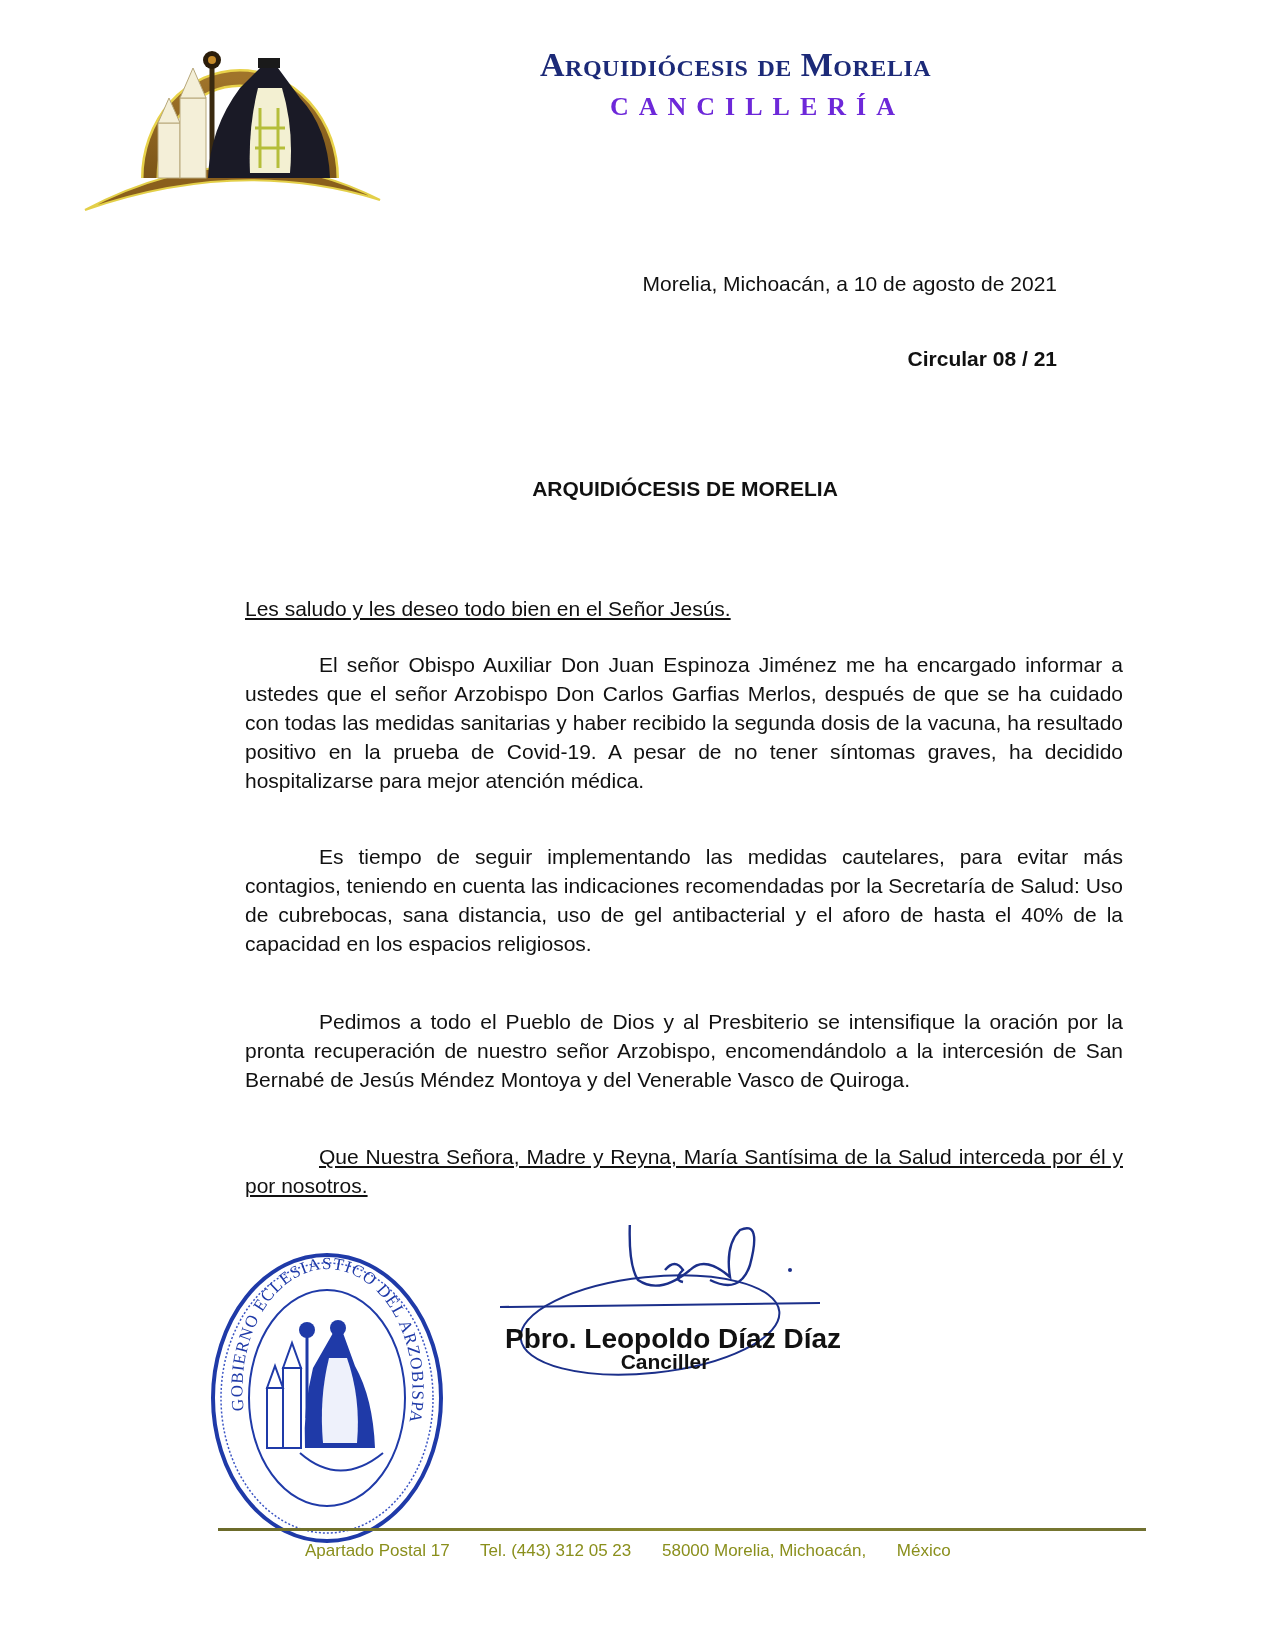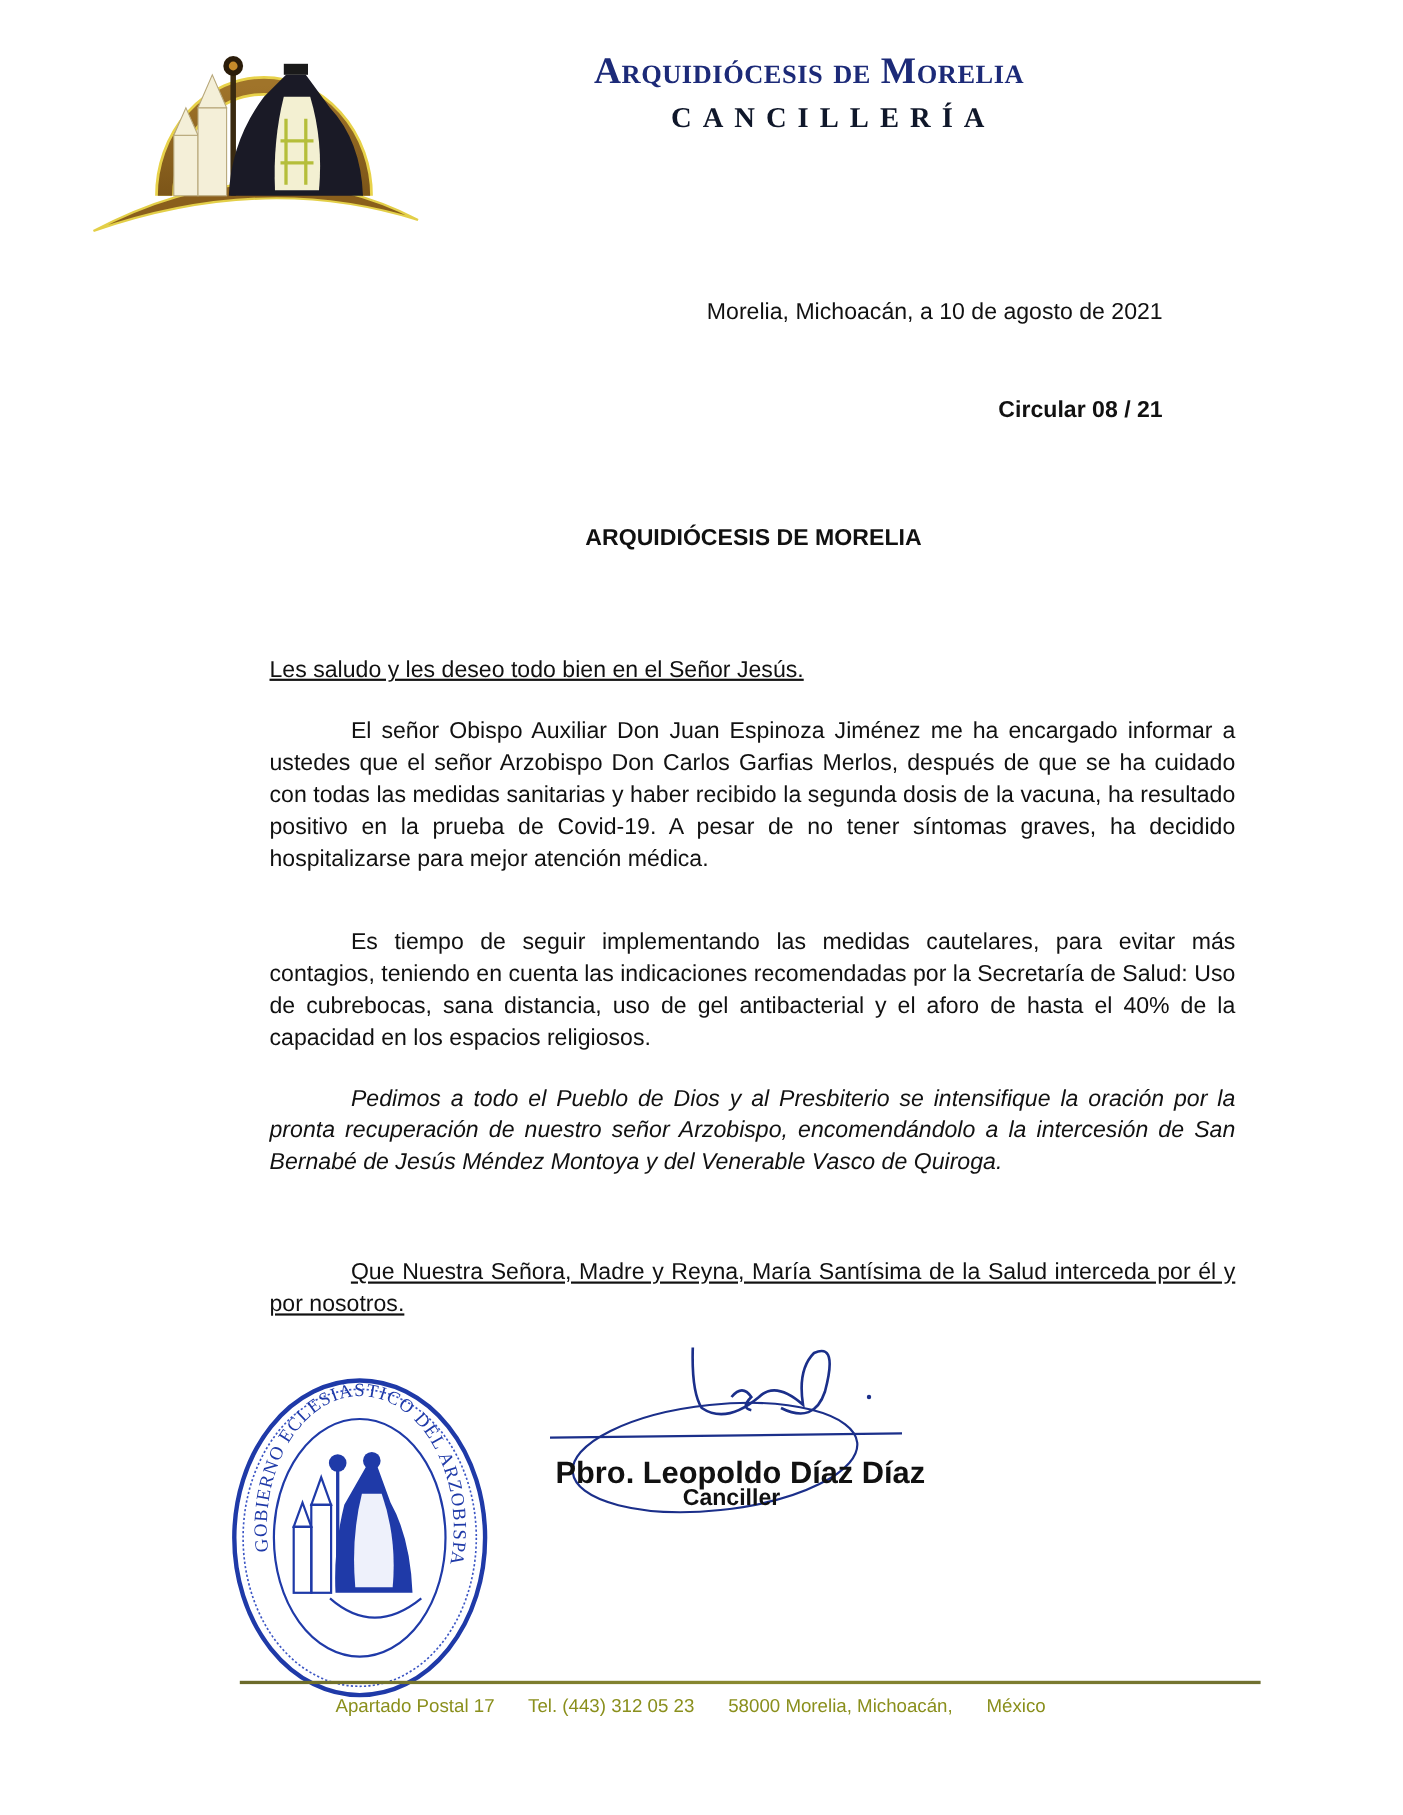--- a/index.html
+++ b/index.html
@@ -1,29 +1,29 @@
 <!DOCTYPE html>
 <html><head>
 <meta charset="utf-8">
 <style>
   html, body { margin: 0; padding: 0; background: #ffffff; }
   body { width: 1275px; height: 1650px; position: relative; overflow: hidden; font-family: "Liberation Sans", sans-serif; color: #111; }
   .abs { position: absolute; }
   #logo { left: 80px; top: 28px; width: 320px; height: 200px; }
   #title1 { left: 540px; top: 46px; width: 520px; font-family: "Liberation Serif", serif; font-weight: bold; color: #1c2a78; font-size: 34px; letter-spacing: 0.5px; white-space: nowrap; font-variant: small-caps; }
-  #title2 { left: 610px; top: 92px; width: 420px; font-family: "Liberation Serif", serif; font-weight: bold; color: #0f172a; font-size: 26px; letter-spacing: 10px; white-space: nowrap; }
+  #title2 { left: 610px; top: 92px; width: 420px; font-family: "Liberation Serif", serif; font-weight: bold; color: #6d28d9; font-size: 26px; letter-spacing: 10px; white-space: nowrap; }
   #date { right: 218px; top: 272px; font-size: 21px; white-space: nowrap; }
-  #circular { right: 218px; top: 361px; font-size: 21px; font-weight: bold; white-space: nowrap; }
+  #circular { right: 218px; top: 347px; font-size: 21px; font-weight: bold; white-space: nowrap; }
   #heading { left: 245px; width: 880px; top: 473px; text-align: center; font-size: 21px; font-weight: bold; line-height: 31px; }
   .para { left: 245px; width: 878px; font-size: 21px; line-height: 29px; text-align: justify; }
   .para .indent { display: inline-block; width: 74px; }
   #greeting { top: 594px; text-decoration: underline; }
   #p1 { top: 650px; }
   #p2 { top: 842px; }
-  #p3 { top: 984px; font-style: italic; }
+  #p3 { top: 1007px; }
   #p4 { top: 1142px; text-decoration: underline; }
   #stamp { left: 205px; top: 1248px; width: 245px; height: 300px; }
   #signature-mark { left: 500px; top: 1225px; width: 330px; height: 160px; }
   #sig-name { left: 505px; top: 1323px; width: 320px; text-align: right; font-size: 28px; font-weight: bold; white-space: nowrap; }
   #sig-title { left: 505px; top: 1350px; width: 320px; text-align: center; font-size: 21px; font-weight: bold; white-space: nowrap; }
   #footer-rule { left: 218px; top: 1528px; width: 928px; height: 3px; background: linear-gradient(90deg, #6b6a2a, #8a8a30, #707030); }
   #footer { left: 305px; top: 1541px; font-family: "Liberation Sans", sans-serif; font-size: 17px; color: #8a8f1c; white-space: nowrap; }
   #footer span { margin-right: 26px; }
 </style>
 </head>

